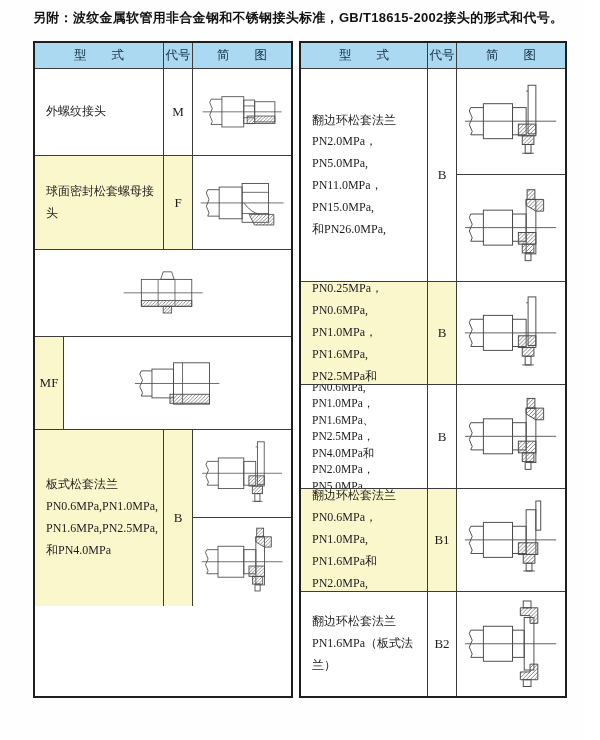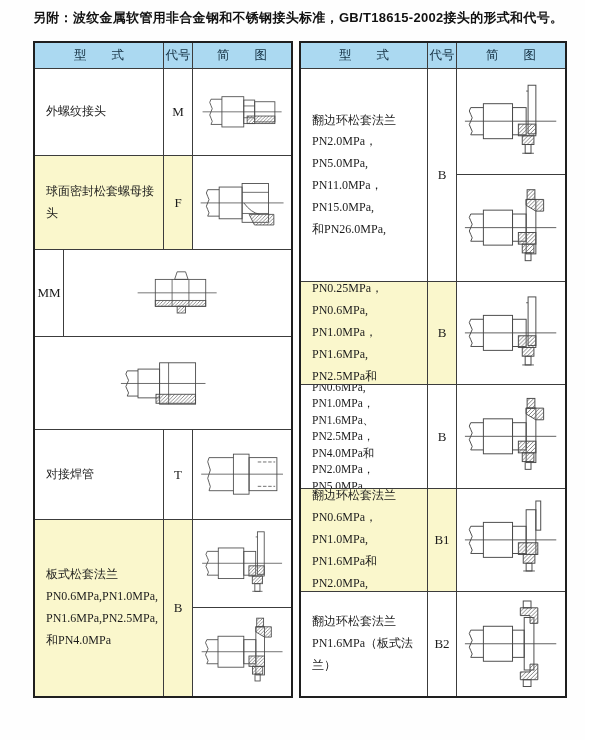--- a/index.html
+++ b/index.html
@@ -93,82 +93,59 @@
             <line x1="50" y1="33" x2="80" y2="33" stroke="#4a4a4a" stroke-width="0.9"></line>
             <line x1="50" y1="57" x2="80" y2="57" stroke="#4a4a4a" stroke-width="0.9"></line>
             <path d="M52 45 Q60 56 70 58" fill="none" stroke="#4a4a4a" stroke-width="1"></path>
             <polygon points="58,58 86,58 86,70 64,70" fill="url(#hatch1)" stroke="#4a4a4a" stroke-width="1"></polygon>
             <line x1="3" y1="45" x2="97" y2="45" stroke="#4a4a4a" stroke-width="0.9"></line>
           </svg>
         </div>
     </div>
 
     <div class="row" style="height:87px">
-      <div class="c cc">
-          <span class="code-text">MM</span>
-        </div>
       <div class="c cd">
           <svg viewBox="0 0 100 90" preserveAspectRatio="xMidYMid meet" class="diag">
             <defs>
               <pattern id="hatch2" width="4" height="4" patternUnits="userSpaceOnUse">
                 <path d="M0 4 L4 0" stroke="#707070" stroke-width="0.9"></path>
               </pattern>
             </defs>
             <rect x="24" y="29" width="60" height="32" fill="none" stroke="#4a4a4a" stroke-width="1"></rect>
             <line x1="44" y1="29" x2="44" y2="61" stroke="#4a4a4a" stroke-width="0.9"></line>
             <line x1="64" y1="29" x2="64" y2="61" stroke="#4a4a4a" stroke-width="0.9"></line>
             <polygon points="47,29 50,20 60,20 63,29" fill="none" stroke="#4a4a4a" stroke-width="1"></polygon>
             <rect x="24" y="54" width="60" height="7" fill="url(#hatch2)" stroke="#4a4a4a" stroke-width="1"></rect>
             <rect x="50" y="61" width="10" height="8" fill="url(#hatch2)" stroke="#4a4a4a" stroke-width="1"></rect>
             <line x1="3" y1="45" x2="97" y2="45" stroke="#4a4a4a" stroke-width="0.9"></line>
           </svg>
         </div>
     </div>
 
     <div class="row hl" style="height:93px">
+      <div class="c cc">
+          <span class="code-text">MF</span>
+        </div>
       <div class="c cd">
           <svg viewBox="0 0 100 90" preserveAspectRatio="xMidYMid meet" class="diag">
             <defs>
               <pattern id="hatch3" width="4" height="4" patternUnits="userSpaceOnUse">
                 <path d="M0 4 L4 0" stroke="#707070" stroke-width="0.9"></path>
               </pattern>
             </defs>
             <path d="M22 31 L10 31 Q 7 34.5 10 38 Q 13 41.5 10 45 Q 7 48.5 10 52 Q 13 55.5 10 59 L22 59" fill="none" stroke="#4a4a4a" stroke-width="1"></path>
             <rect x="22" y="29" width="24" height="32" fill="none" stroke="#4a4a4a" stroke-width="1"></rect>
             <rect x="46" y="22" width="40" height="46" fill="none" stroke="#4a4a4a" stroke-width="1"></rect>
             <line x1="56" y1="22" x2="56" y2="68" stroke="#4a4a4a" stroke-width="0.9"></line>
             <rect x="42" y="57" width="44" height="10" fill="url(#hatch3)" stroke="#4a4a4a" stroke-width="1"></rect>
             <line x1="3" y1="45" x2="97" y2="45" stroke="#4a4a4a" stroke-width="0.9"></line>
           </svg>
         </div>
     </div>
 
-    <div class="row" style="height:90px">
-      <div class="c ct">
-          <span class="type-text">对接焊管</span>
-        </div>
-      <div class="c cc">
-          <span class="code-text">T</span>
-        </div>
-      <div class="c cd">
-          <svg viewBox="0 0 100 90" preserveAspectRatio="xMidYMid meet" class="diag">
-            <defs>
-              <pattern id="hatch4" width="4" height="4" patternUnits="userSpaceOnUse">
-                <path d="M0 4 L4 0" stroke="#707070" stroke-width="0.9"></path>
-              </pattern>
-            </defs>
-            <path d="M40 26 L12 26 Q 9 30.75 12 35.5 Q 15 40.25 12 45 Q 9 49.75 12 54.5 Q 15 59.25 12 64 L40 64" fill="none" stroke="#4a4a4a" stroke-width="1"></path>
-            <rect x="40" y="22" width="18" height="46" fill="none" stroke="#4a4a4a" stroke-width="1"></rect>
-            <rect x="58" y="26" width="32" height="38" fill="none" stroke="#4a4a4a" stroke-width="1"></rect>
-            <line x1="68" y1="31" x2="88" y2="31" stroke="#4a4a4a" stroke-width="0.9" stroke-dasharray="4 2"></line>
-            <line x1="68" y1="59" x2="88" y2="59" stroke="#4a4a4a" stroke-width="0.9" stroke-dasharray="4 2"></line>
-            <line x1="3" y1="45" x2="97" y2="45" stroke="#4a4a4a" stroke-width="0.9"></line>
-          </svg>
-        </div>
-    </div>
 
     <div class="row hl" style="height:176px">
       <div class="c ct">
           <span class="type-text">板式松套法兰
 PN0.6MPa,PN1.0MPa,
 PN1.6MPa,PN2.5MPa,
 和PN4.0MPa</span>
         </div>
       <div class="c cc">
           <span class="code-text">B</span>

